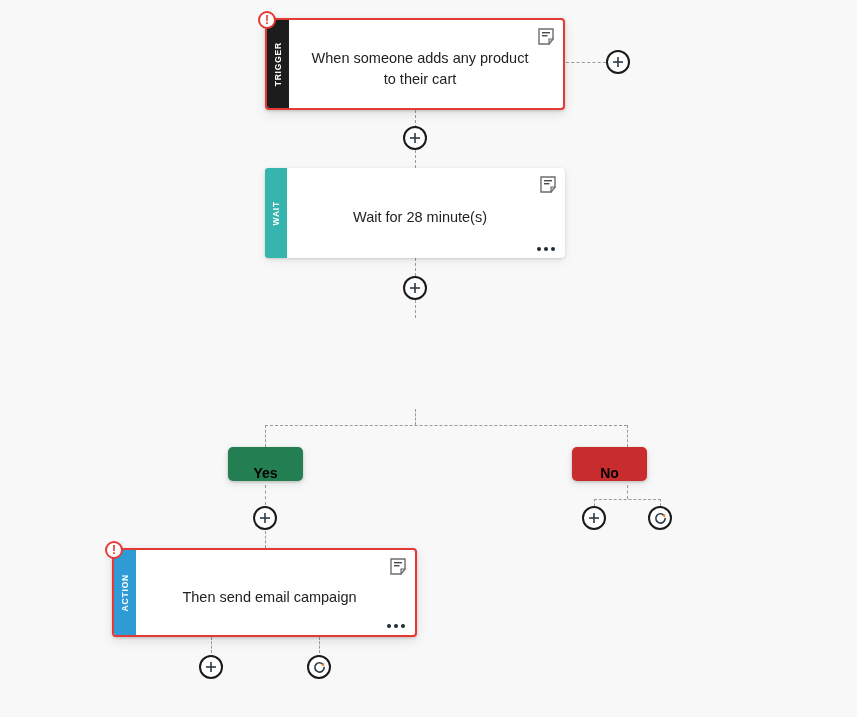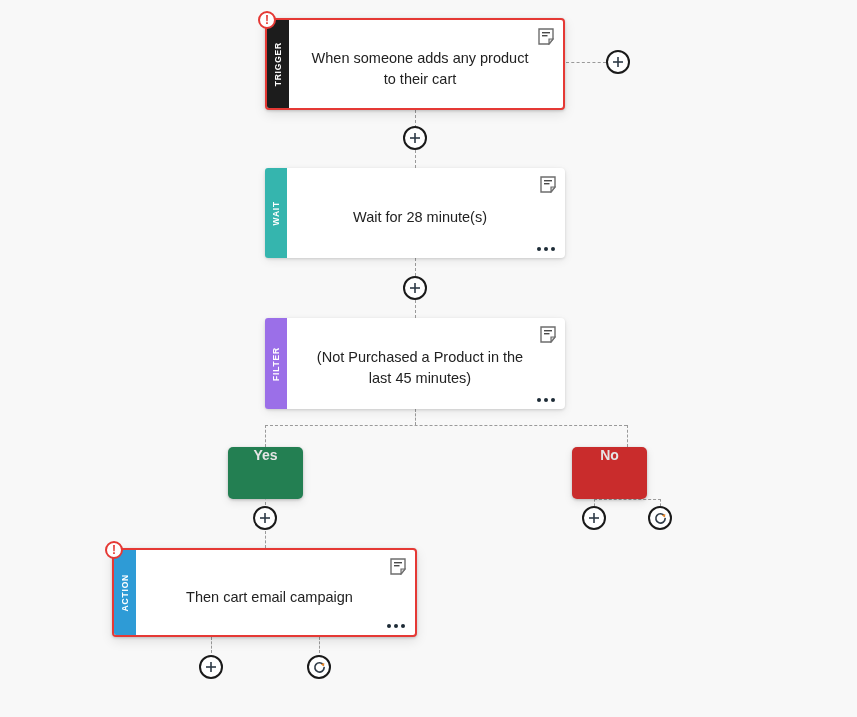--- a/index.html
+++ b/index.html
@@ -131,26 +131,26 @@
     color: #e53935;
     font-size: 12px;
     font-weight: bold;
     line-height: 1;
     margin-top: -1px;
   }
 
   
   .pill {
     position: absolute;
-    height: 52px;
+    height: 34px;
     border-radius: 5px;
     display: flex;
-    align-items: flex-start;
-    justify-content: center;
-    color: #e5e5e5;
+    align-items: flex-end;
+    justify-content: center;
+    color: #000000;
     font-size: 14px;
     font-weight: bold;
     box-shadow: 0 1px 3px rgba(0,0,0,0.20), 0 3px 8px rgba(0,0,0,0.10);
   }
 
   
   .cbtn {
     position: absolute;
     width: 24px;
     height: 24px;
@@ -231,74 +231,53 @@
       </div>
       <div class="node-title">Wait for 28 minute(s)</div>
       <div class="kebab">
         <i></i>
           <i></i>
           <i></i>
       </div>
     </div>
   </div>
 
-  <div class="node" style="left:265px; top:318px; width:300px; height:91px;">
-    <div class="tab" style="background:#9b6fe8;">
-      <div class="tab-text">FILTER</div>
+
+  <div class="pill" style="left:228px; top:447px; width:75px; background:#237f52;">
+    <span>Yes</span>
+  </div>
+  <div class="pill" style="left:572px; top:447px; width:75px; background:#c92c2c;">
+    <span>No</span>
+  </div>
+
+  <div class="node alert" style="left:112px; top:548px; width:305px; height:89px;">
+    <div class="warn-badge" style="left:-9px; top:-9px;">
+      <span>!</span>
+    </div>
+    <div class="tab" style="background:#2e9bd6;">
+      <div class="tab-text">ACTION</div>
     </div>
     <div class="node-body">
       <div class="note-icon">
         <svg viewBox="0 0 16 17" width="16" height="17">
           <path d="M1 1 h14 v10 l-4 5 h-10 z" fill="#ffffff" stroke="#6d6d6d" stroke-width="1.4"></path>
           <path d="M11 16 v-5 h4 z" fill="#d8d8d8" stroke="#6d6d6d" stroke-width="1.2"></path>
           <rect x="4" y="4" width="8" height="1.4" fill="#4a4a4a"></rect>
           <rect x="4" y="7" width="5.5" height="1.4" fill="#4a4a4a"></rect>
         </svg>
       </div>
-      <div class="node-title">(Not Purchased a Product in the last 45 minutes)</div>
+      <div class="node-title">Then send email campaign</div>
       <div class="kebab">
         <i></i>
           <i></i>
           <i></i>
       </div>
     </div>
   </div>
 
-  <div class="pill" style="left:228px; top:447px; width:75px; background:#237f52;">
-    <span>Yes</span>
-  </div>
-  <div class="pill" style="left:572px; top:447px; width:75px; background:#c92c2c;">
-    <span>No</span>
-  </div>
-
-  <div class="node alert" style="left:112px; top:548px; width:305px; height:89px;">
-    <div class="warn-badge" style="left:-9px; top:-9px;">
-      <span>!</span>
-    </div>
-    <div class="tab" style="background:#2e9bd6;">
-      <div class="tab-text">ACTION</div>
-    </div>
-    <div class="node-body">
-      <div class="note-icon">
-        <svg viewBox="0 0 16 17" width="16" height="17">
-          <path d="M1 1 h14 v10 l-4 5 h-10 z" fill="#ffffff" stroke="#6d6d6d" stroke-width="1.4"></path>
-          <path d="M11 16 v-5 h4 z" fill="#d8d8d8" stroke="#6d6d6d" stroke-width="1.2"></path>
-          <rect x="4" y="4" width="8" height="1.4" fill="#4a4a4a"></rect>
-          <rect x="4" y="7" width="5.5" height="1.4" fill="#4a4a4a"></rect>
-        </svg>
-      </div>
-      <div class="node-title">Then cart email campaign</div>
-      <div class="kebab">
-        <i></i>
-          <i></i>
-          <i></i>
-      </div>
-    </div>
-  </div>
-
   <div class="cbtn" style="left:606px; top:50px;">
     <svg width="12" height="12" viewBox="0 0 12 12">
       <rect x="5.2" y="1" width="1.6" height="10" fill="#2f3b47"></rect>
       <rect x="1" y="5.2" width="10" height="1.6" fill="#2f3b47"></rect>
     </svg>
   </div>
 
   <div class="cbtn" style="left:403px; top:126px;">
     <svg width="12" height="12" viewBox="0 0 12 12">
       <rect x="5.2" y="1" width="1.6" height="10" fill="#2f3b47"></rect>

